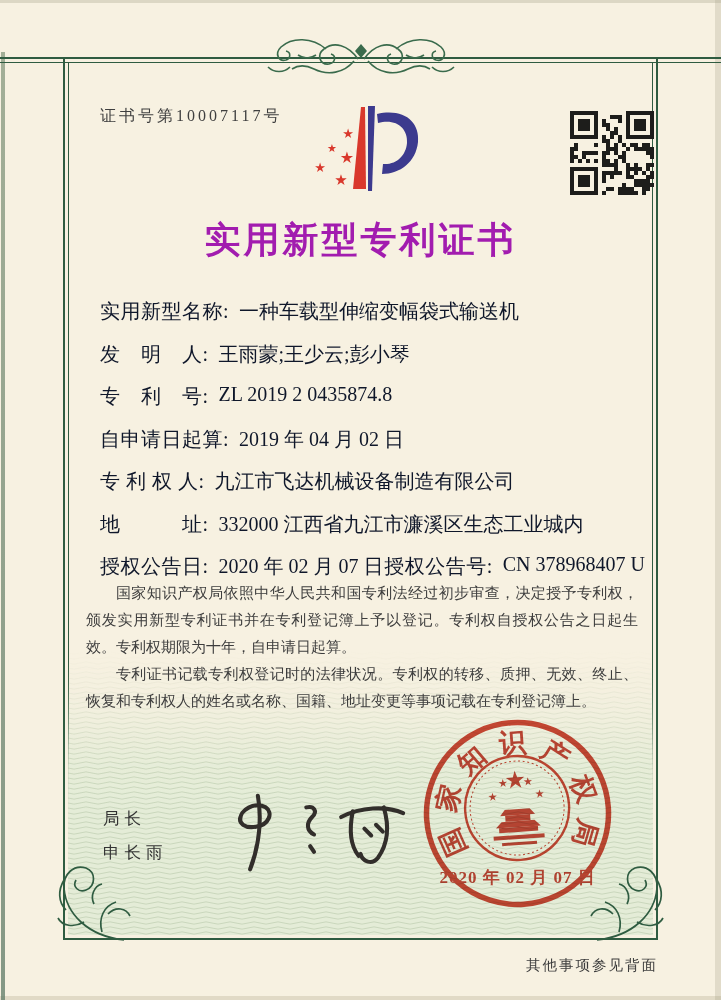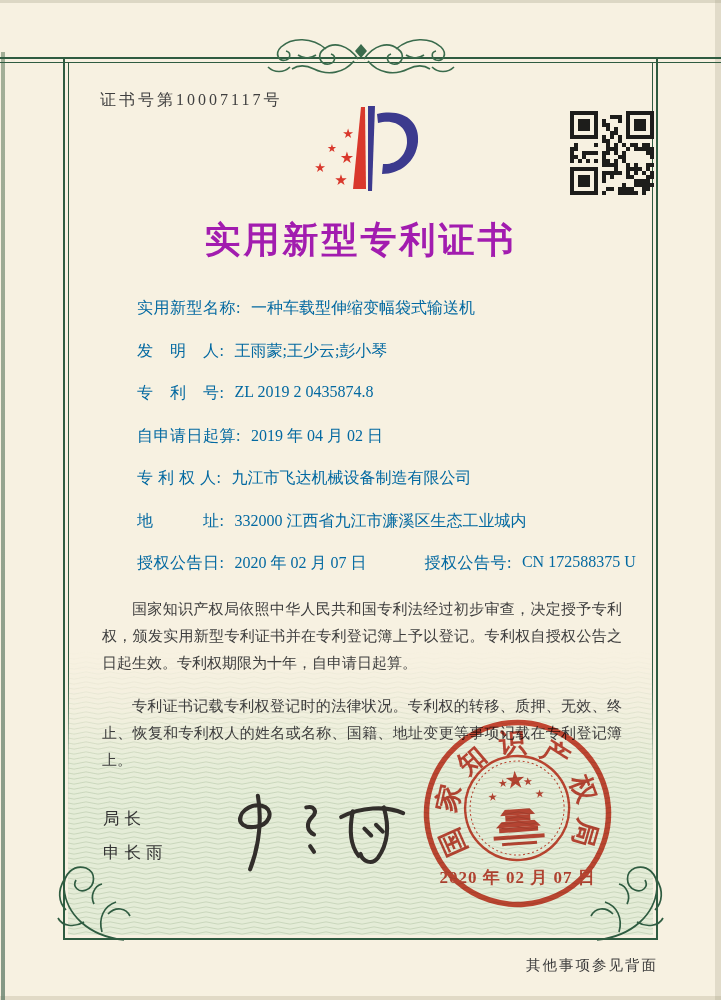--- a/index.html
+++ b/index.html
@@ -12,33 +12,33 @@
   .edge-top{position:absolute;left:0;top:0;width:100%;height:3px;background:rgba(160,155,130,.30);}
   .topline1{position:absolute;left:0;top:57px;width:721px;height:2px;background:#2f5c41;}
   .topline2{position:absolute;left:0;top:62px;width:721px;height:1px;background:#2f5c41;}
   .frame{position:absolute;left:63px;top:57px;width:595px;height:883px;border:2px solid #2f5c41;box-sizing:border-box;z-index:1;}
   .frame-inner{position:absolute;inset:3px;border:1px solid #2f5c41;}
   .band{position:absolute;left:3px;right:3px;bottom:3px;top:590px;
         background:linear-gradient(to bottom,rgba(228,236,215,0),rgba(228,236,215,.85) 100px,#e4ecd7 160px);
         -webkit-mask-image:linear-gradient(to bottom,transparent,#000 120px);
         mask-image:linear-gradient(to bottom,transparent,#000 120px);overflow:hidden;}
   .band svg{position:absolute;left:0;top:0;}
-  .cert-no{position:absolute;left:100px;top:90px;font-size:16px;letter-spacing:3px;color:#3f3f3f;z-index:2;}
+  .cert-no{position:absolute;left:100px;top:106px;font-size:16px;letter-spacing:3px;color:#3f3f3f;z-index:2;}
   .logo{position:absolute;left:298px;top:102px;width:135px;height:95px;z-index:2;}
   .qr{position:absolute;left:570px;top:111px;width:84px;height:84px;z-index:2;}
   .title{position:absolute;left:63px;top:216px;width:595px;text-align:center;font-size:36px;
          font-weight:bold;letter-spacing:3px;color:#a21caf;z-index:2;}
-  .fields{position:absolute;left:100px;top:298px;width:545px;font-size:16px;color:#0369a1;z-index:2;margin-left:37px;}
+  .fields{position:absolute;left:100px;top:298px;width:545px;font-size:20px;color:#0f172a;z-index:2;}
   .frow{height:42.5px;display:flex;white-space:nowrap;align-items:flex-start;}
   .flabel{letter-spacing:.5px;margin-right:10px;}
   .gval1{display:inline-block;width:190px;}
   .glabel2{margin-right:10px;}
   .body-text{position:absolute;left:86px;top:580px;width:552px;font-size:15px;line-height:27px;
          color:#3d3d3d;text-align:justify;z-index:2;}
-  .body-text p{margin:16px;text-indent:2em;}
+  .body-text p{margin:0;text-indent:2em;}
   .signer{position:absolute;left:103px;top:802px;font-size:16.5px;letter-spacing:5px;color:#333;z-index:3;line-height:34px;}
   .signature{position:absolute;left:210px;top:788px;width:210px;height:92px;z-index:3;}
   .seal{position:absolute;left:420px;top:716px;width:195px;height:195px;z-index:4;opacity:.92;mix-blend-mode:multiply;}
   .seal-date{position:absolute;left:0;top:150px;width:100%;text-align:center;font-size:17px;
          letter-spacing:1px;color:#c5392a;font-weight:bold;}
   .page-info{position:absolute;left:63px;top:912px;width:595px;text-align:center;font-size:14px;color:#3c3c3c;z-index:2;letter-spacing:1px;}
   .back-note{position:absolute;left:63px;top:956px;width:595px;text-align:right;font-size:14.5px;color:#3c3c3c;letter-spacing:2px;z-index:2;}
   .ornament{position:absolute;left:246px;top:31px;width:230px;height:56px;z-index:2;}
   .corner{position:absolute;width:92px;height:96px;z-index:3;}
   .corner-bl{left:50px;top:848px;}
@@ -416,21 +416,21 @@
       <span>九江市飞达机械设备制造有限公司</span>
     </div>
     <div class="frow">
       <span class="flabel">地　　　址:</span>
       <span>332000 江西省九江市濂溪区生态工业城内</span>
     </div>
     <div class="frow">
       <span class="flabel">授权公告日:</span>
       <span class="gval1">2020 年 02 月 07 日</span>
       <span class="flabel glabel2">授权公告号:</span>
-      <span>CN 172588375 U</span>
+      <span>CN 378968407 U</span>
     </div>
   </div>
 
   <div class="body-text">
     <p>国家知识产权局依照中华人民共和国专利法经过初步审查，决定授予专利权，颁发实用新型专利证书并在专利登记簿上予以登记。专利权自授权公告之日起生效。专利权期限为十年，自申请日起算。</p>
     <p>专利证书记载专利权登记时的法律状况。专利权的转移、质押、无效、终止、恢复和专利权人的姓名或名称、国籍、地址变更等事项记载在专利登记簿上。</p>
   </div>
 
   <div class="signer">
     <div>局长</div>

